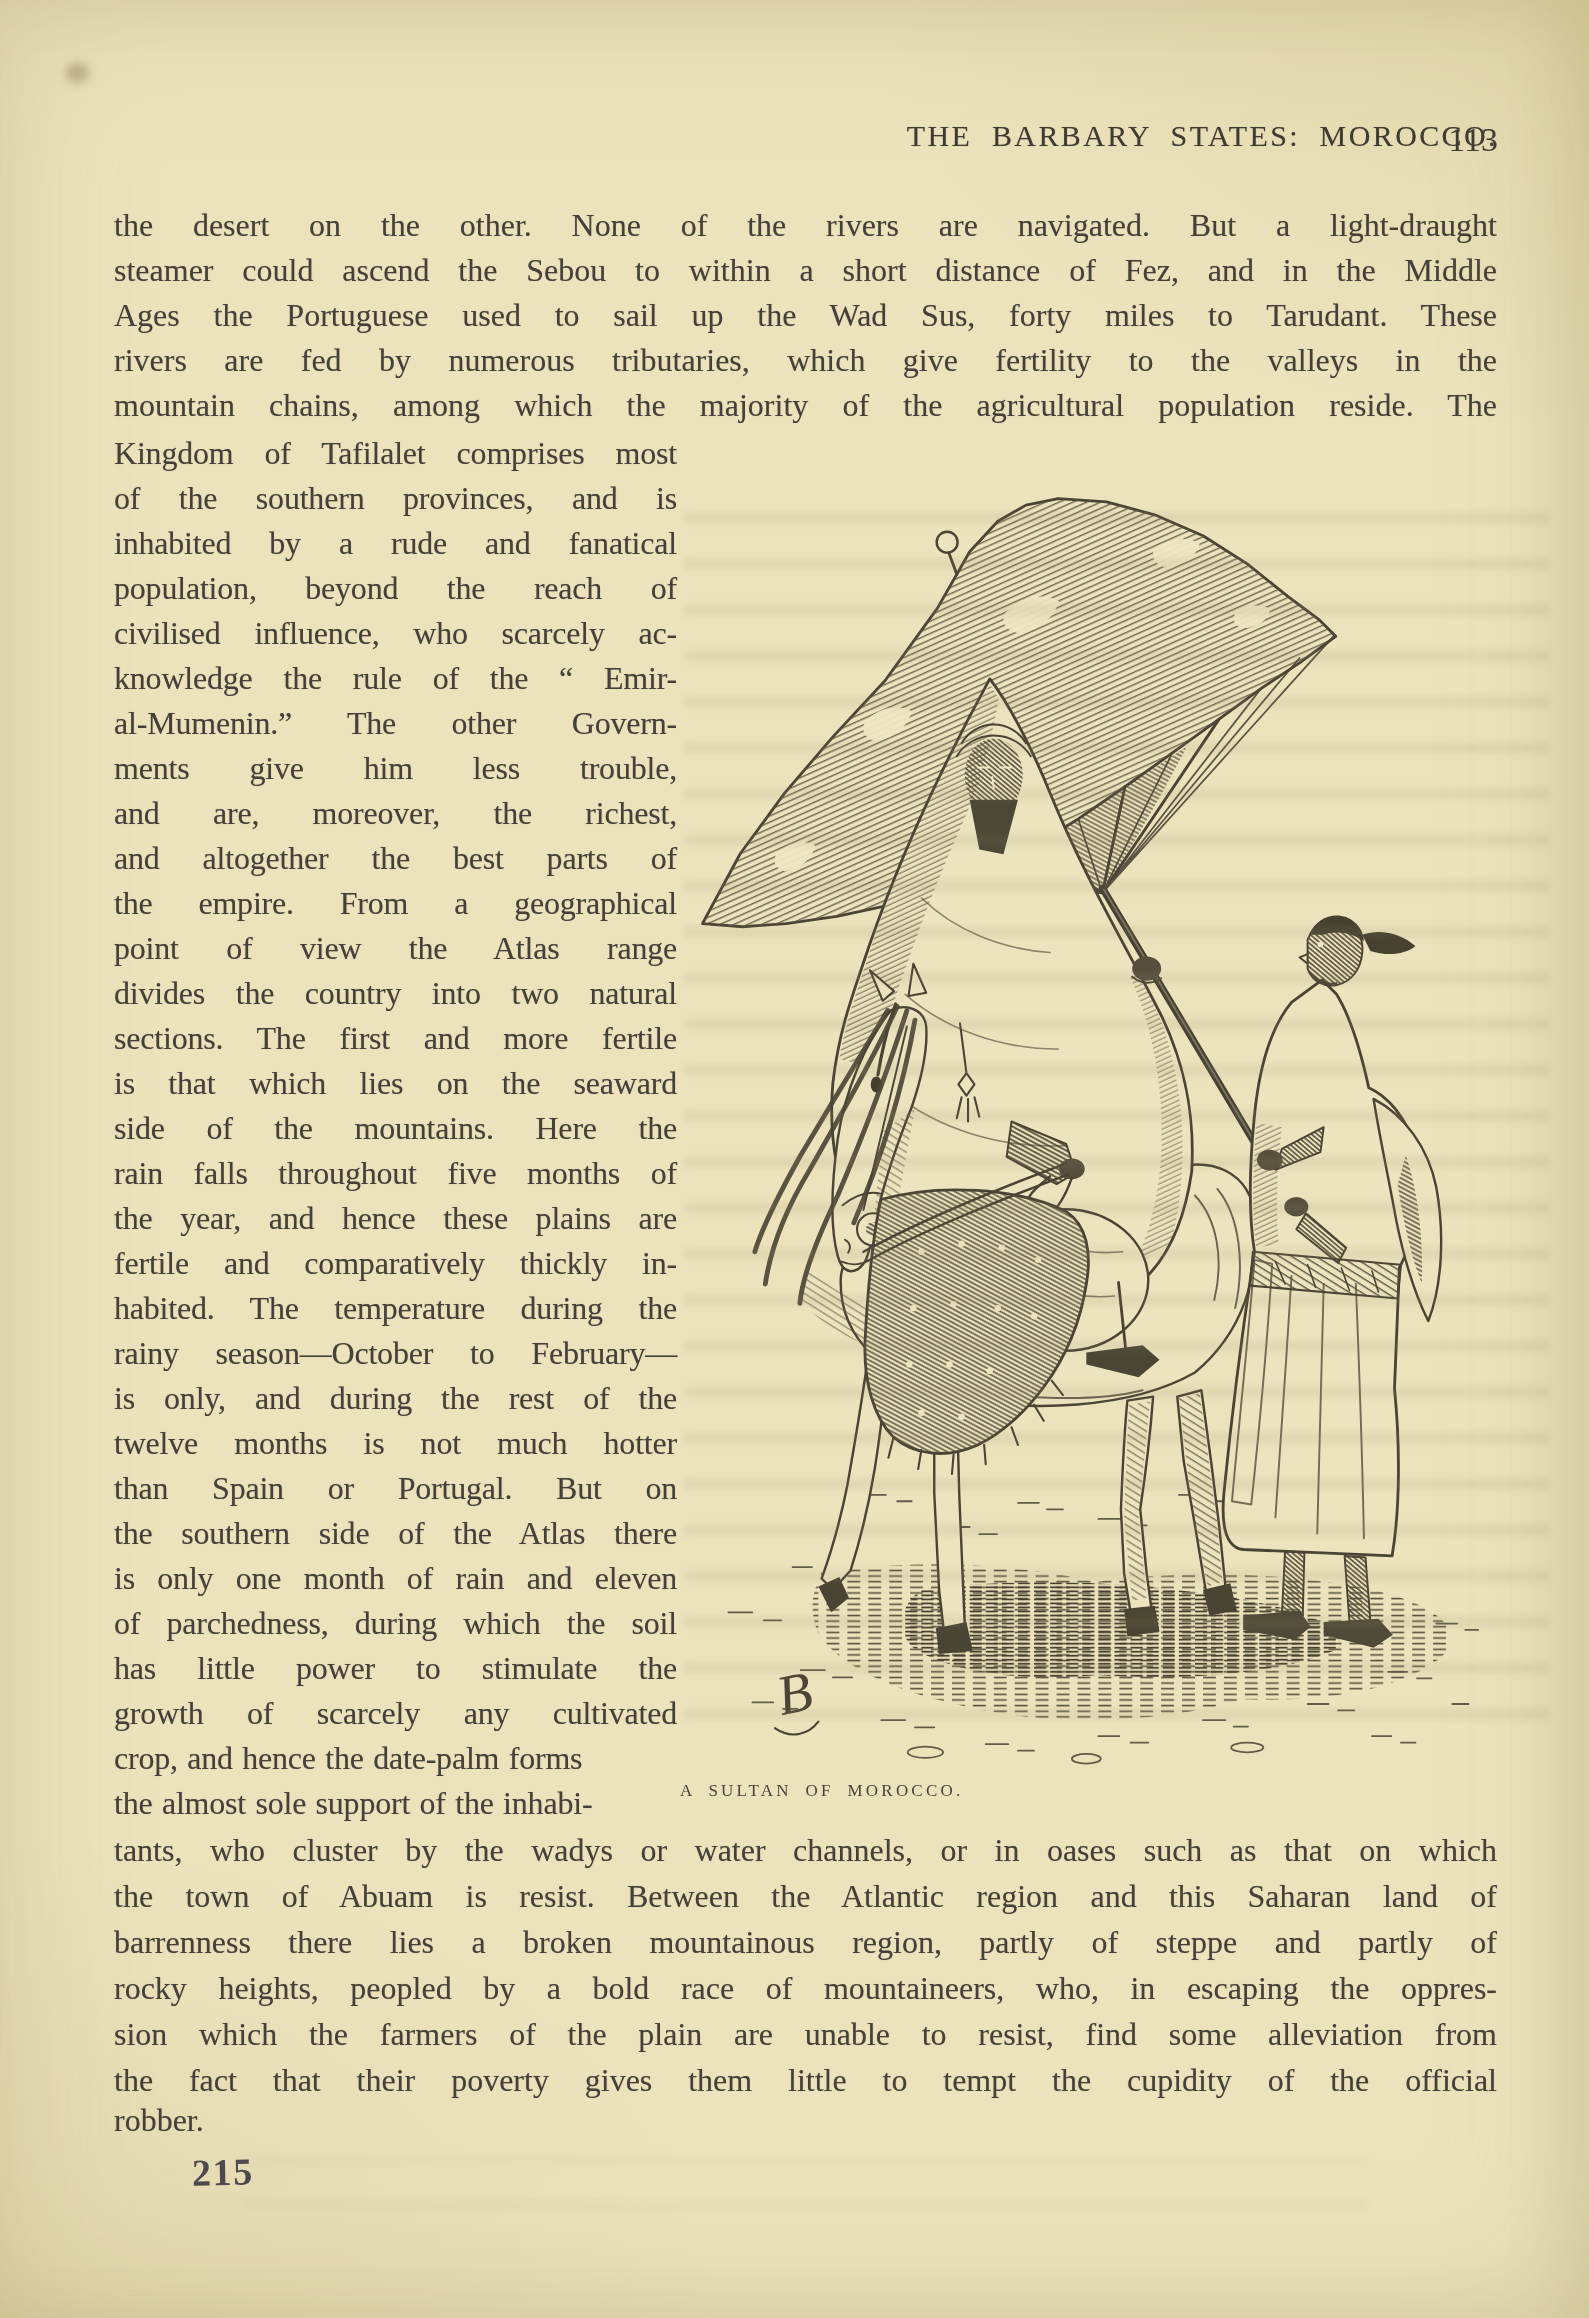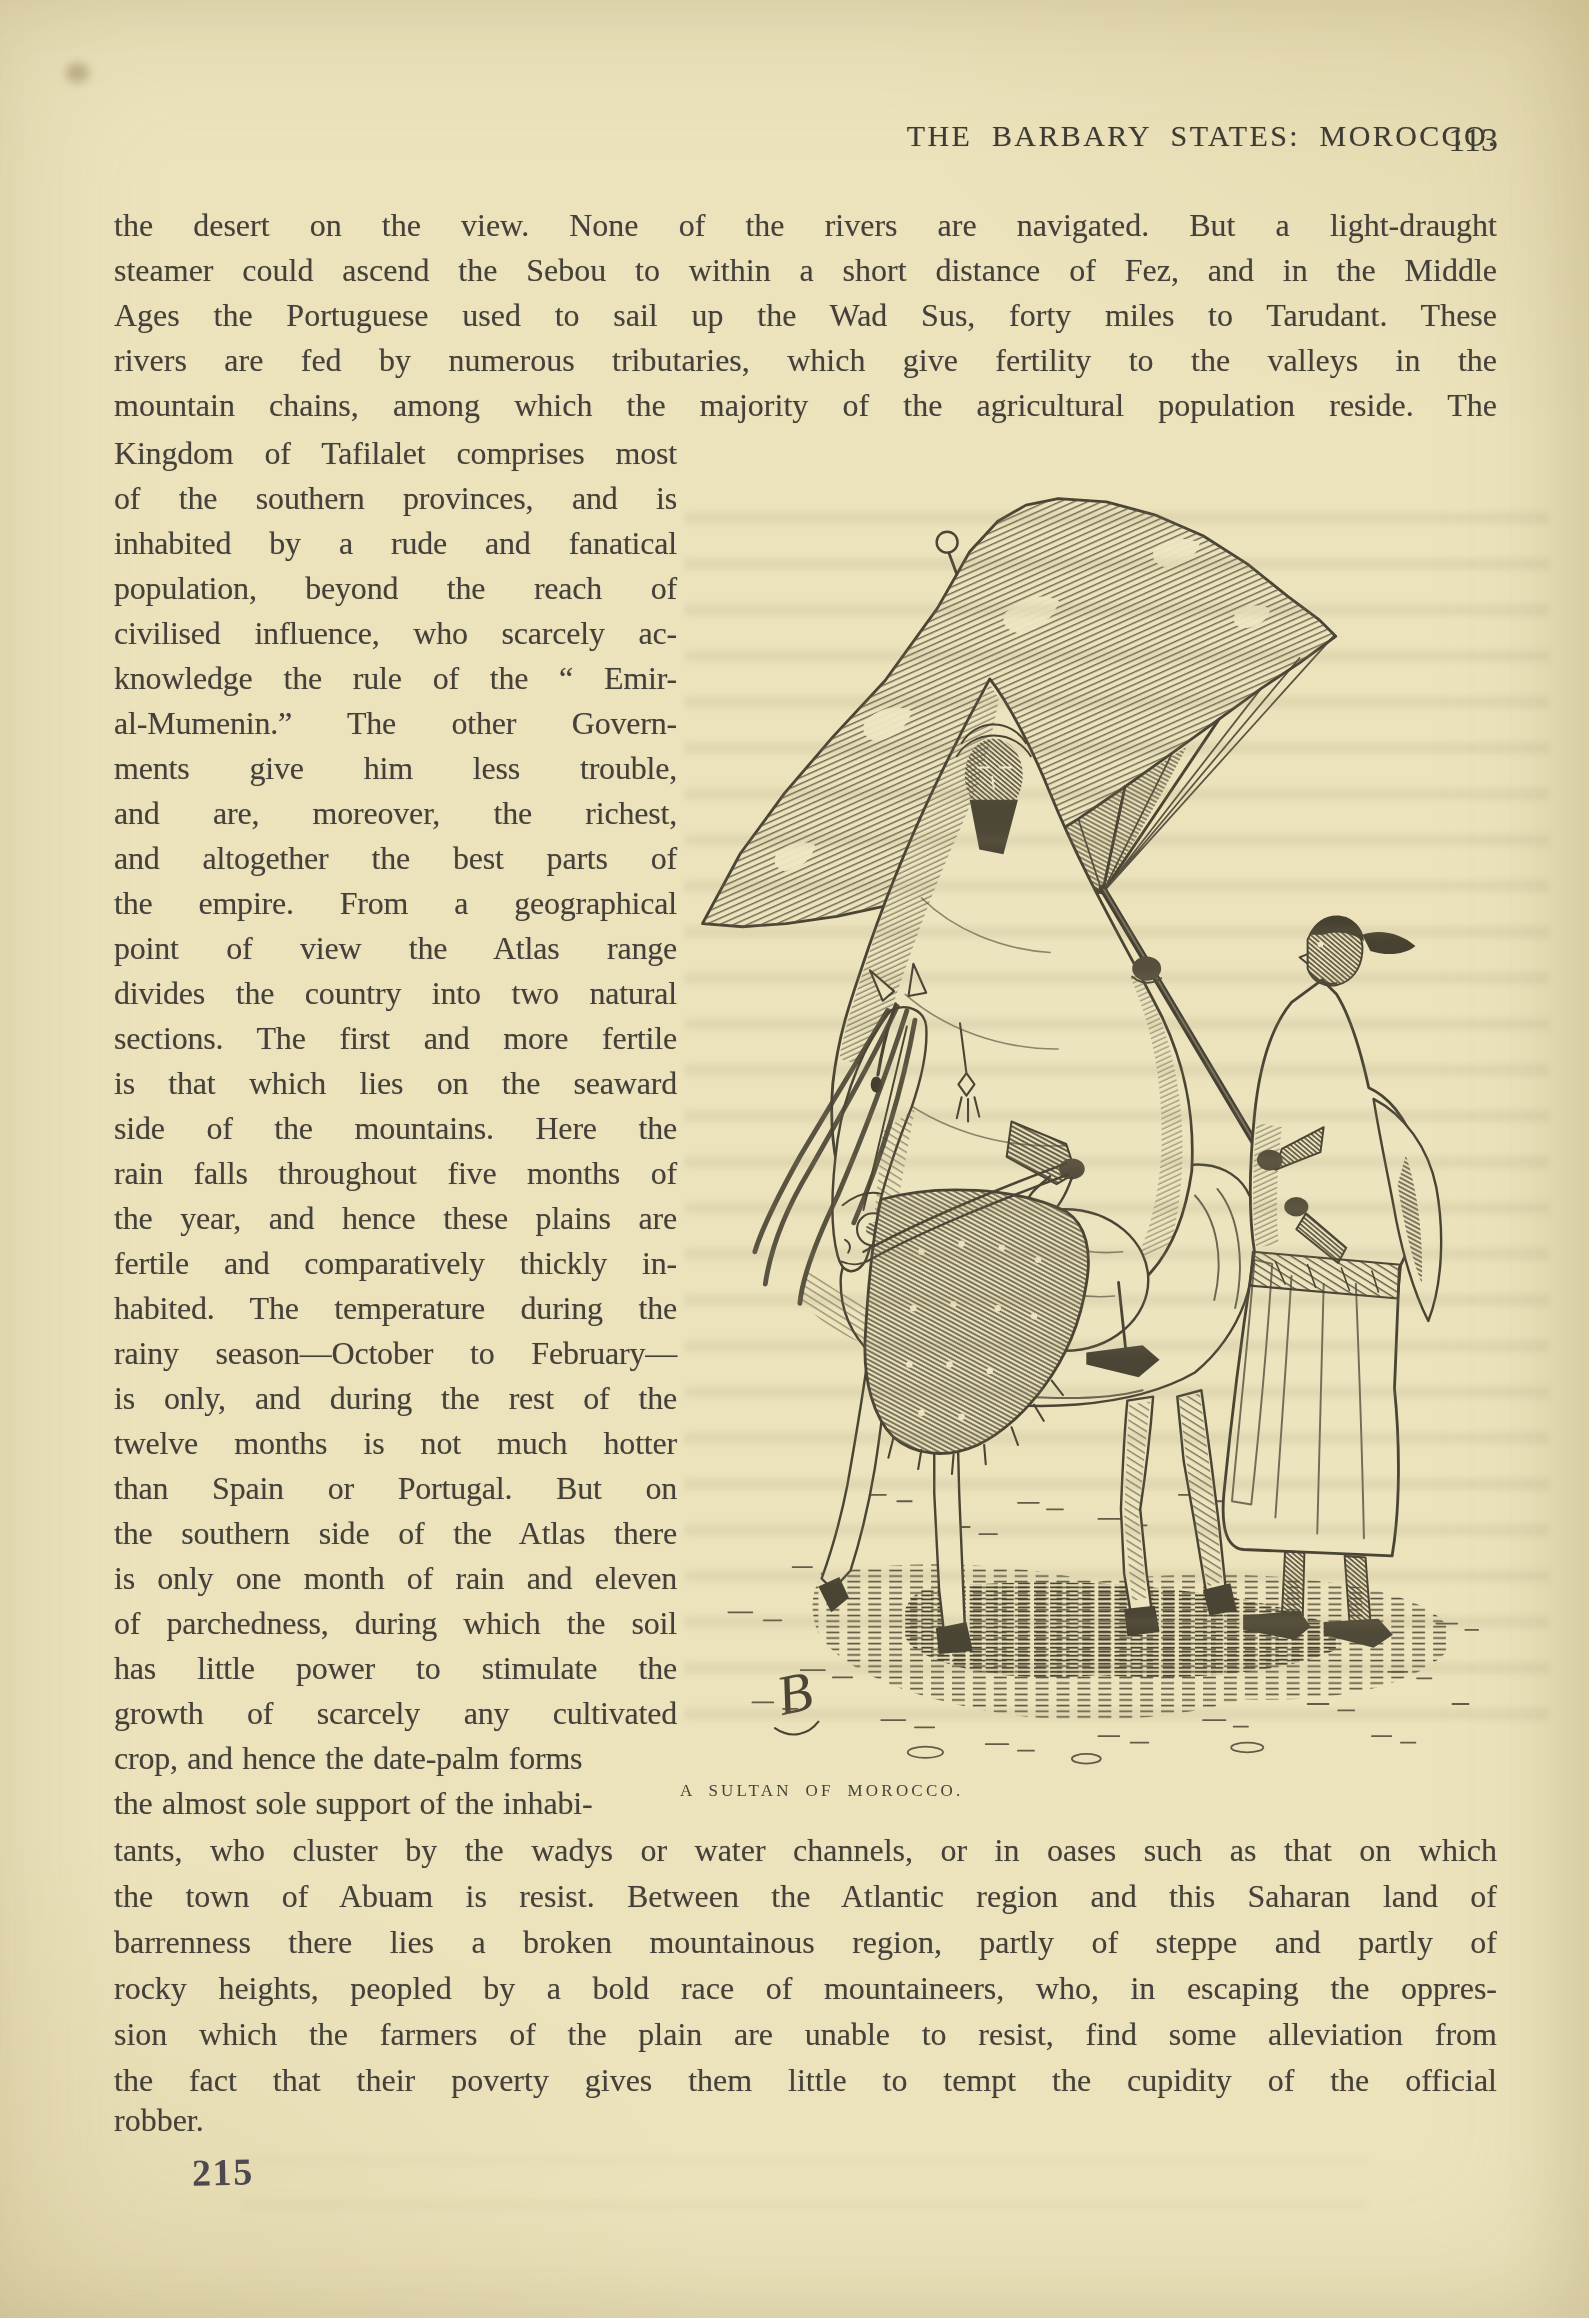--- a/index.html
+++ b/index.html
@@ -39,21 +39,21 @@
 <body>
 
 <div class="page">
 
   <div class="header">
     <span class="htitle">THE BARBARY STATES: MOROCCO.</span>
     <span class="hpage">113</span>
   </div>
 
   <div class="textblock para top">
-      <div class="line">the desert on the view. None of the rivers are navigated. But a light-draught</div>
+      <div class="line">the desert on the other. None of the rivers are navigated. But a light-draught</div>
       <div class="line">steamer could ascend the Sebou to within a short distance of Fez, and in the Middle</div>
       <div class="line">Ages the Portuguese used to sail up the Wad Sus, forty miles to Tarudant. These</div>
       <div class="line">rivers are fed by numerous tributaries, which give fertility to the valleys in the</div>
       <div class="line">mountain chains, among which the majority of the agricultural population reside. The</div>
     </div>
 
   <div class="textblock leftcol">
       <div class="line">Kingdom of Tafilalet comprises most</div>
       <div class="line">of the southern provinces, and is</div>
       <div class="line">inhabited by a rude and fanatical</div>

